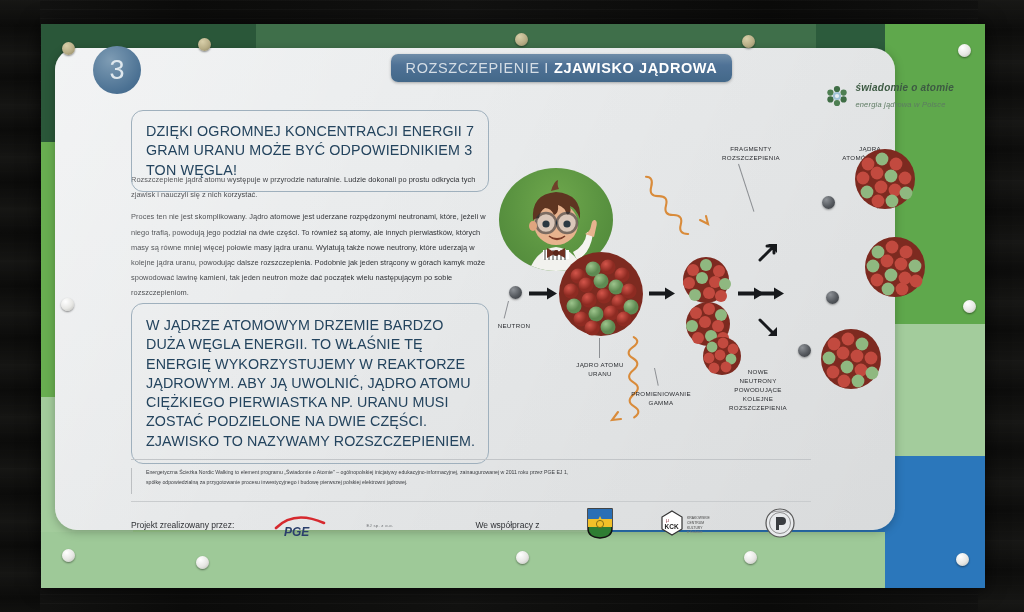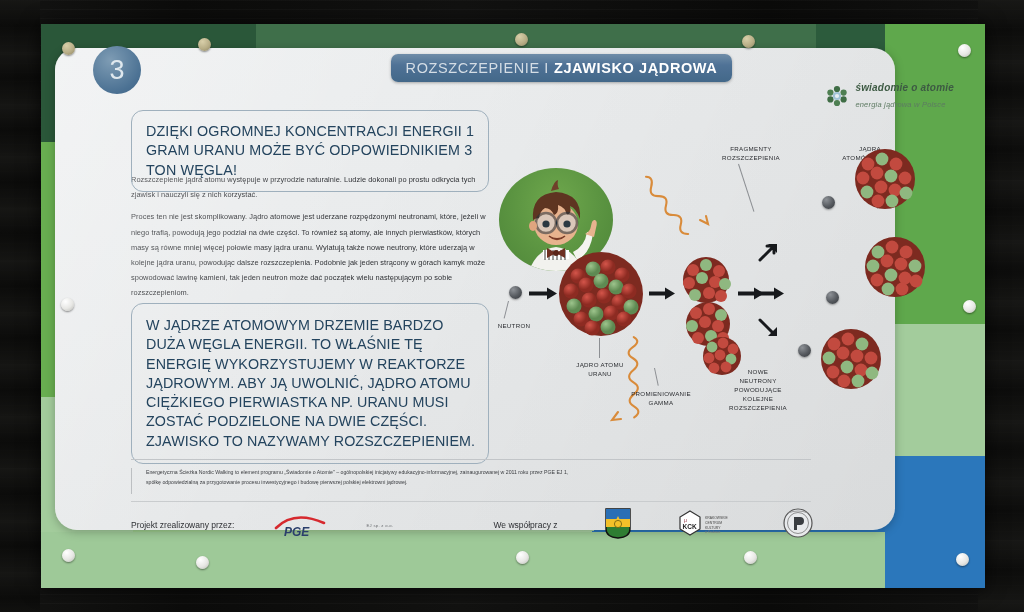--- a/index.html
+++ b/index.html
@@ -159,21 +159,21 @@
   }
   #footer-div{ width:1px; height:26px; background:#bcbfc2; margin:0 14px 0 0;}
   #footer-right{ font-size:5.2px; color:#3b3d41; line-height:1.85; width:470px;}
 
   #footer-rule2{ position:absolute; left:131px; top:501px; width:680px; height:1px; background:#c9ccce;}
 
   #partners{ position:absolute; left:131px; top:508px; width:700px; height:34px; display:flex; align-items:center;gap:20px;}
   #partners .lbl{ font-size:8.5px; color:#2d2f33;}
   #logo-pge{ position:relative; width:72px; height:26px; margin-left:16px;}
   #pge-sub{ font-size:4.2px; color:#6a6d70; margin-left:4px; letter-spacing:.3px;}
-  #coop-lbl{ font-size:8.5px; color:#2d2f33; margin-left:80px;}
+  #coop-lbl{ font-size:8.5px; color:#2d2f33; margin-left:62px;}
   .plogo{ margin-left:26px; }
 
   
   .screw{
     position:absolute; width:13px; height:13px; border-radius:50%;
     background:radial-gradient(circle at 35% 28%,#ffffff,#e7e7e4 55%,#b9b9b4);
     box-shadow:0 1px 2px rgba(0,0,0,.45);
     z-index:12;
   }
   .screw.dark{
@@ -225,21 +225,21 @@
       <circle cx="11" cy="11" r="4.1" fill="#9fc3d6"></circle>
       <circle cx="11" cy="11" r="2.1" fill="#e7eef3"></circle>
     </svg>
   </span>
   <span>
     <div class="txt1">świadomie o atomie</div>
     <div class="txt2">energia jądrowa w Polsce</div>
   </span>
 </div>
 
-<div class="callout" id="callout1">DZIĘKI OGROMNEJ KONCENTRACJI ENERGII 1 GRAM URANU MOŻE BYĆ ODPOWIEDNIKIEM 3 TON WĘGLA!</div>
+<div class="callout" id="callout1">DZIĘKI OGROMNEJ KONCENTRACJI ENERGII 7 GRAM URANU MOŻE BYĆ ODPOWIEDNIKIEM 3 TON WĘGLA!</div>
 
 <div class="callout" id="callout2">W JĄDRZE ATOMOWYM DRZEMIE BARDZO DUŻA WĘGLA ENERGII. TO WŁAŚNIE TĘ ENERGIĘ WYKORZYSTUJEMY W REAKTORZE JĄDROWYM. ABY JĄ UWOLNIĆ, JĄDRO ATOMU CIĘŻKIEGO PIERWIASTKA NP. URANU MUSI ZOSTAĆ PODZIELONE NA DWIE CZĘŚCI. ZJAWISKO TO NAZYWAMY ROZSZCZEPIENIEM.</div>
 
 <div id="diagram">
 
   <div id="avatar">
     <svg width="114" height="103" viewBox="0 0 114 103">
 
       <path d="M30 103 q8-22 27-24 19 2 27 24 z" fill="#f2f2ee"></path>
       <path d="M44 82 h26 v9 h-26z" fill="#ffffff"></path>

